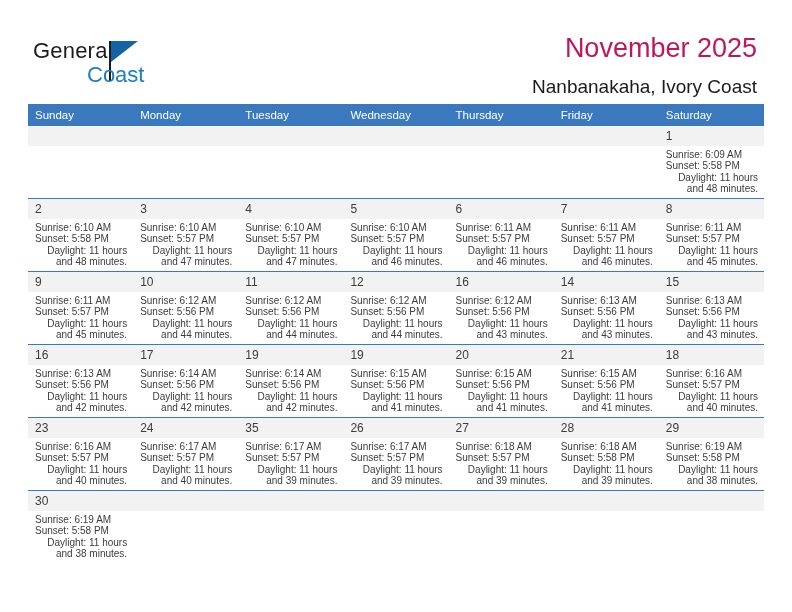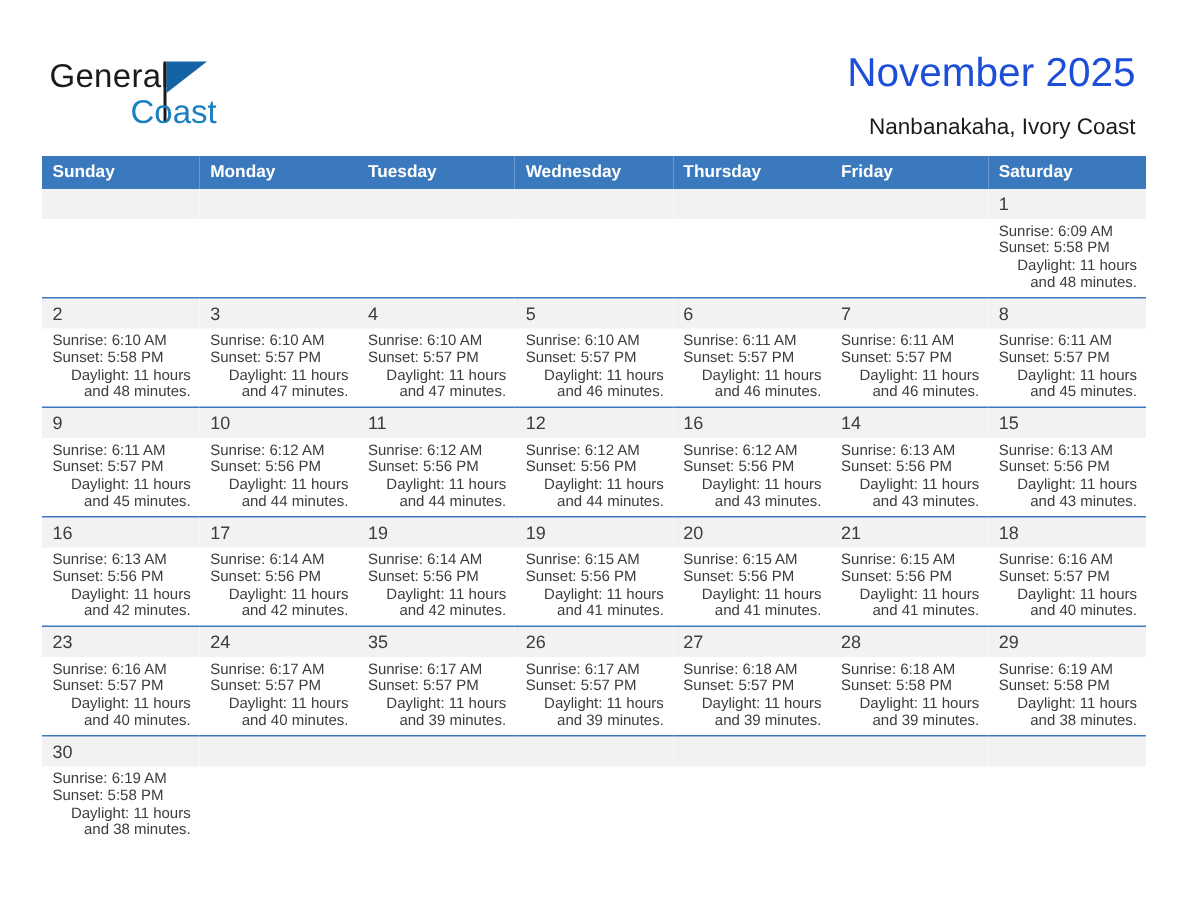--- a/index.html
+++ b/index.html
@@ -69,48 +69,48 @@
     font-size: 22px;
     color: #1a7fc1;
     font-family: "Liberation Sans", sans-serif;
   }
 
   .title {
     position: absolute;
     right: 35px;
     top: 33px;
     font-size: 27px;
-    color: #1d4ed8;
+    color: #be185d;
     text-align: right;
     white-space: nowrap;
   }
   .subtitle {
     position: absolute;
     right: 35px;
     top: 76px;
-    font-size: 15px;
+    font-size: 19px;
     color: #1b1b1b;
     text-align: right;
     white-space: nowrap;
   }
 
   
   .calendar {
     position: absolute;
     left: 28px;
     top: 104px;
     width: 736px;
     border-collapse: collapse;
     table-layout: fixed;
   }
   .calendar th {
     background: #3a79bd;
     color: #ffffff;
     font-size: 11.5px;
-    font-weight: bold;
+    font-weight: normal;
     text-align: left;
     padding: 5px 0 5px 7px;
     height: 11px;
     border: none;
   }
   .calendar td {
     vertical-align: top;
     padding: 0;
     border: none;
     border-top: 1px solid #3a79bd;

